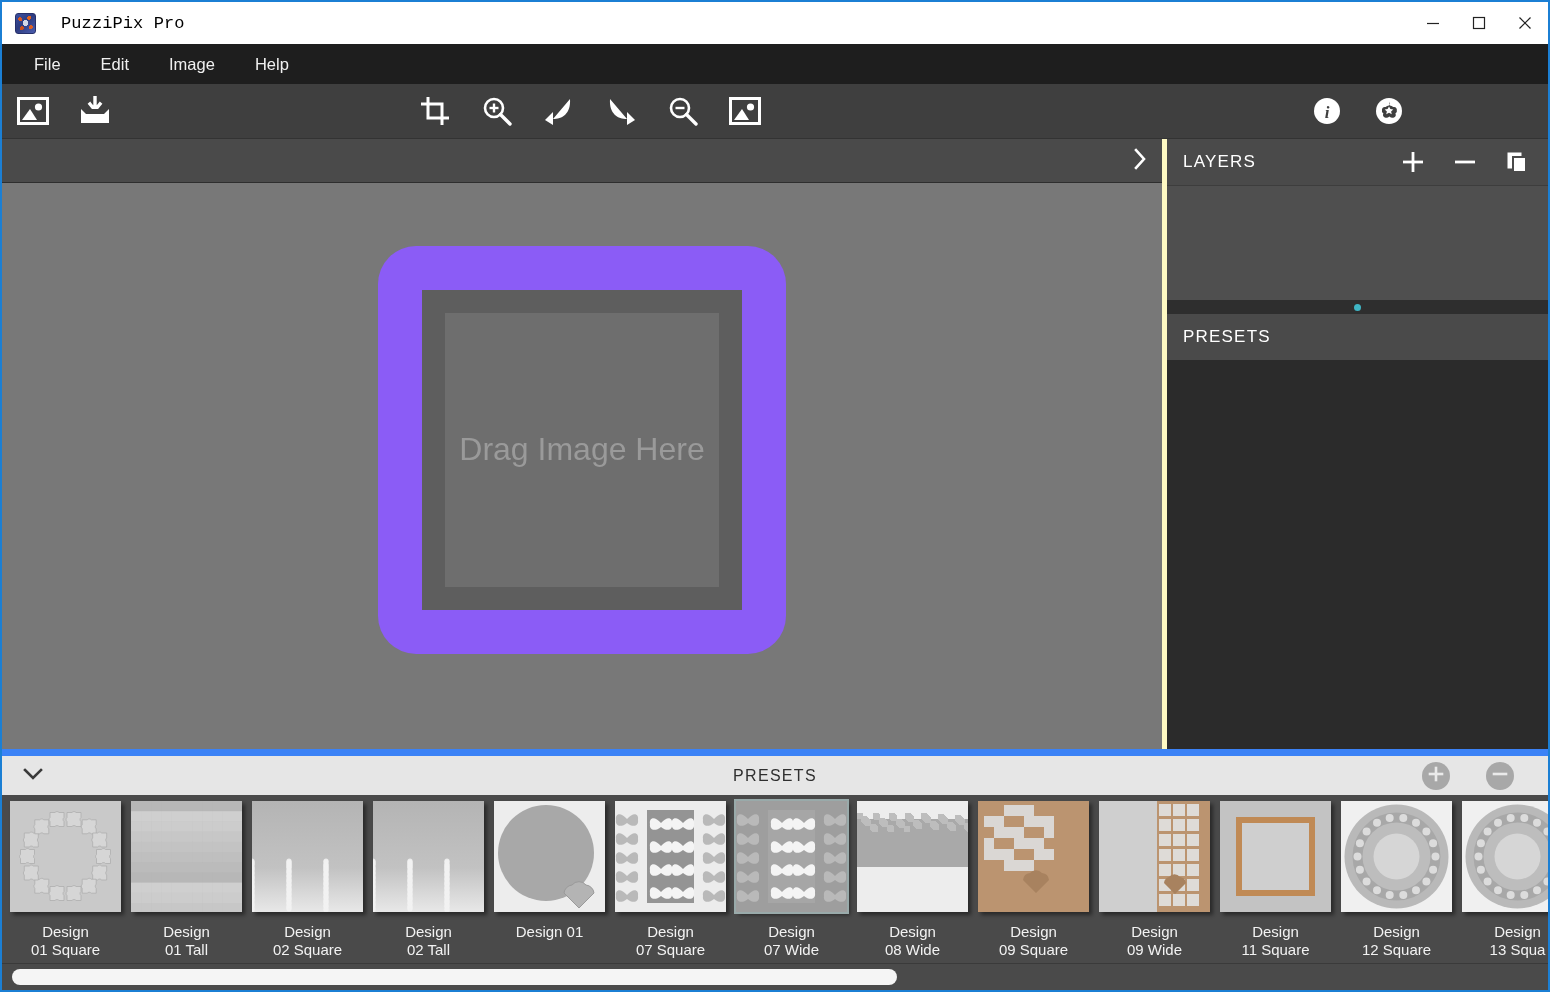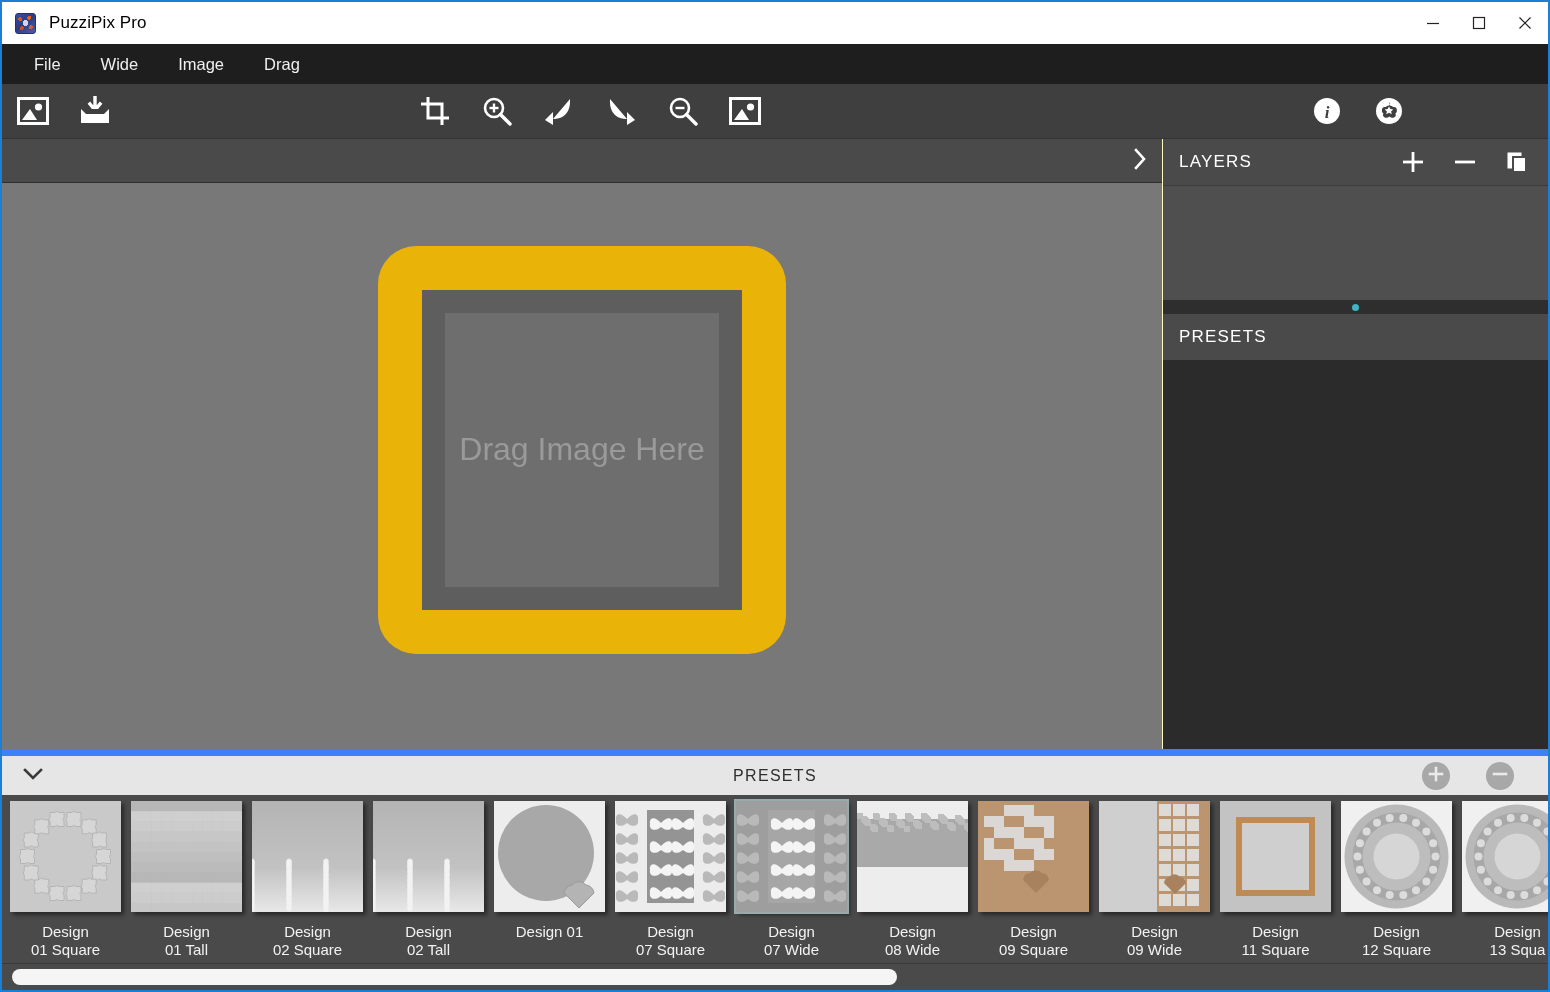--- a/index.html
+++ b/index.html
@@ -27,21 +27,21 @@
     background:
       radial-gradient(circle at 22% 28%, #d8571f 0 2px, transparent 2px),
       radial-gradient(circle at 70% 20%, #e2631c 0 2px, transparent 2px),
       radial-gradient(circle at 30% 75%, #c94f1b 0 2px, transparent 2px),
       radial-gradient(circle at 78% 70%, #dd6022 0 2px, transparent 2px),
       radial-gradient(circle at 50% 48%, #cfd8e8 0 3px, transparent 3px),
       linear-gradient(140deg, #3b4fa0, #2d3c80 45%, #4b5dae);
     border:1px solid #26306a;
   }
   .app-title {
-    margin-left:13px; font-size:17px; color:#000; letter-spacing:.1px;
+    margin-left:25px; font-size:17px; color:#000; letter-spacing:.1px;font-family:Liberation Mono, monospace;
   }
   .winbtns { position:absolute; right:0; top:0; height:42px; display:flex; }
   .winbtn {
     width:46px; height:42px; display:flex; align-items:center; justify-content:center;
     color:#222; cursor:default;
   }
   .winbtn svg { display:block; }
 
   
   .menubar {
@@ -78,41 +78,41 @@
     border-bottom:1px solid #2e2e2e;
   }
   .chev-right { width:44px; height:44px; display:flex; align-items:center; justify-content:center; }
   .chev-right svg { fill:none; stroke:#fff; stroke-width:2.6; stroke-linecap:square; }
 
   .canvas {
     flex:1 1 auto; background:#787878; position:relative;
     display:flex; align-items:center; justify-content:center;
   }
   .dropzone {
-    width:408px; height:408px; border-radius:38px; background:#eab308;
+    width:408px; height:408px; border-radius:38px; background:#8b5cf6;
     display:flex; align-items:center; justify-content:center;
     position:relative; top:-16px;
   }
   .dz-frame {
     width:320px; height:320px; background:#5e5e5e;
     display:flex; align-items:center; justify-content:center;
   }
   .dz-inner {
     width:274px; height:274px; background:#6e6e6e;
     display:flex; align-items:center; justify-content:center;
     text-align:center;
   }
   .dz-text {
     color:#9a9a9a; font-size:32px; line-height:1.42; font-weight:400;
   }
 
   
   .right-col {
     width:386px; flex:0 0 386px; background:#4c4c4c;
-    display:flex; flex-direction:column; border-left:1px solid #fef9c3;
+    display:flex; flex-direction:column; border-left:5px solid #fef9c3;
   }
   .panel-header {
     height:46px; flex:0 0 46px; display:flex; align-items:center;
     background:#4a4a4a; padding:0 16px; position:relative;
   }
   .panel-title { color:#fff; font-size:17px; letter-spacing:1.2px; }
   .panel-tools { position:absolute; right:14px; top:0; height:46px; display:flex; align-items:center; gap:18px; }
   .ph-btn { width:34px; height:34px; display:flex; align-items:center; justify-content:center; cursor:default; }
   .ph-btn svg { display:block; fill:#fff; stroke:#fff; }
   .layers-body { flex:0 0 115px; background:#4f4f4f; border-top:1px solid #3d3d3d; }
@@ -197,23 +197,23 @@
         <svg width="14" height="14" viewBox="0 0 14 14">
             <line x1="1.5" y1="1.5" x2="12.5" y2="12.5" stroke="currentColor" stroke-width="1.2"></line>
             <line x1="12.5" y1="1.5" x2="1.5" y2="12.5" stroke="currentColor" stroke-width="1.2"></line>
           </svg>
       </div>
     </div>
   </div>
 
   <div class="menubar">
     <div class="menu-item">File</div>
-    <div class="menu-item">Wide</div>
+    <div class="menu-item">Edit</div>
     <div class="menu-item">Image</div>
-    <div class="menu-item">Drag</div>
+    <div class="menu-item">Help</div>
   </div>
 
   <div class="toolbar">
     <div class="tb-btn">
       <span>
         <svg width="32" height="28" viewBox="0 0 32 28">
           <rect x="1.5" y="1.5" width="29" height="25" fill="none" stroke="#fff" stroke-width="3"></rect>
           <circle cx="21.5" cy="10" r="3.6" fill="#fff"></circle>
           <path d="M5 23 L13 12 L20 23 Z" fill="#fff"></path>
         </svg>

